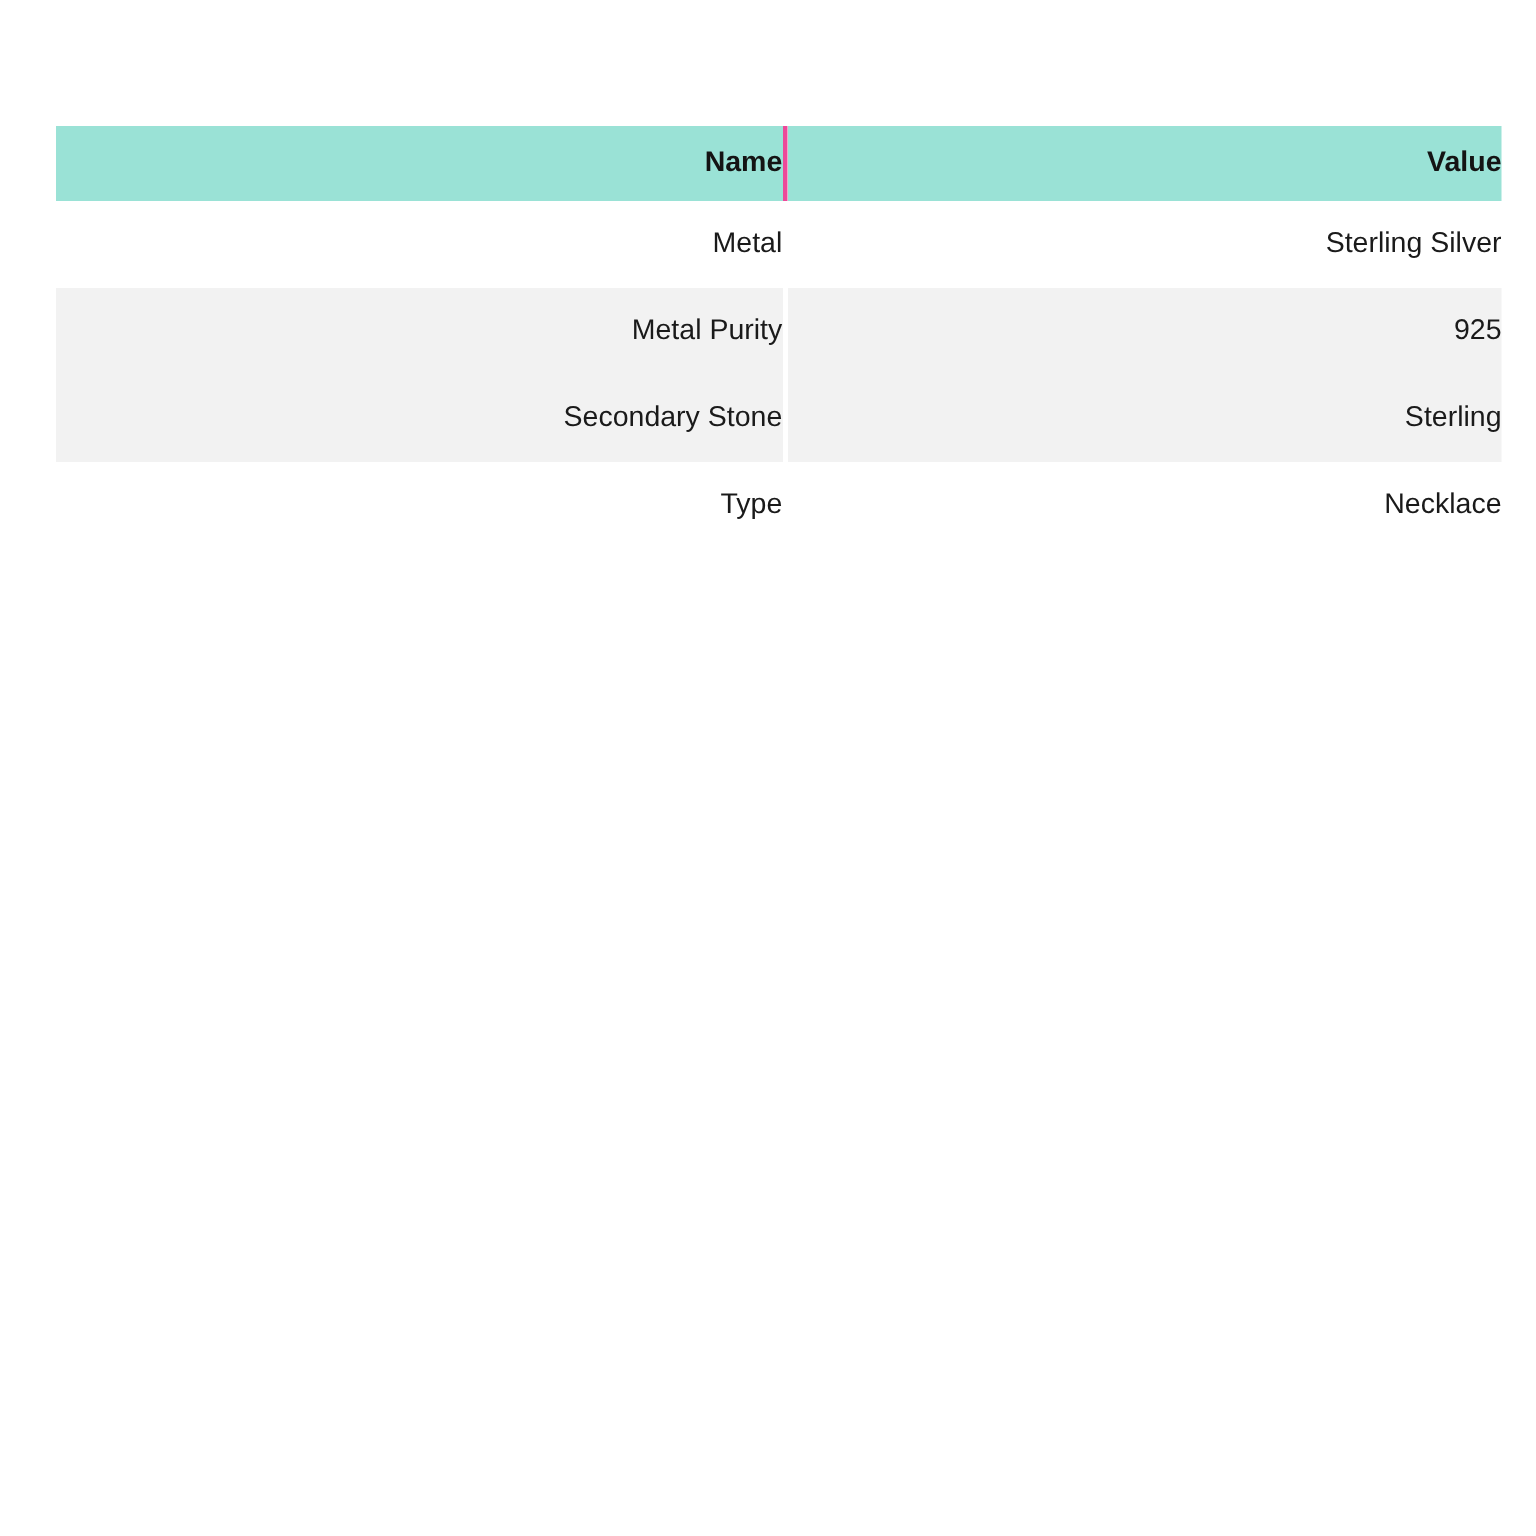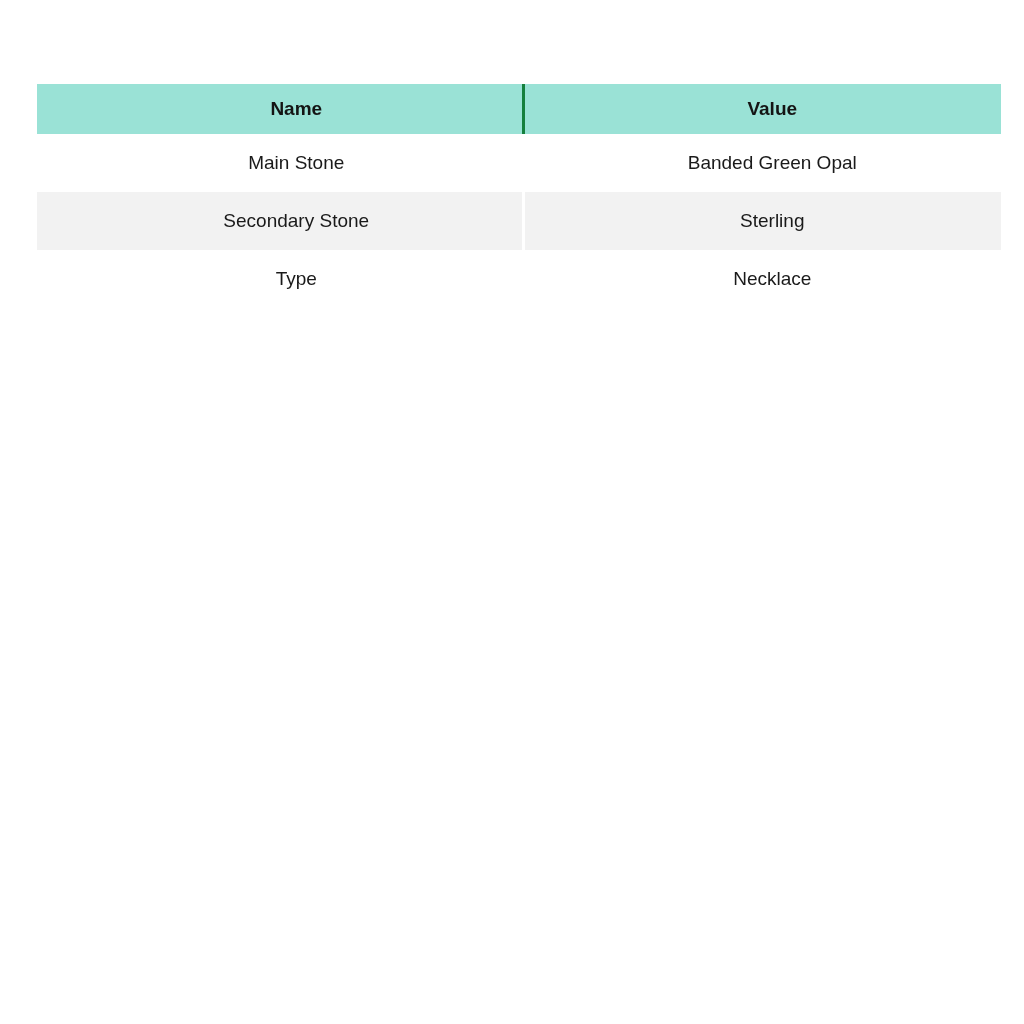--- a/index.html
+++ b/index.html
@@ -27,40 +27,40 @@
     top: 84px;
   }
   table.spec-table {
     border-collapse: collapse;
     table-layout: fixed;
     width: 964px;
   }
   table.spec-table th,
   table.spec-table td {
     margin: 12px;
-    text-align: center;
+    text-align: right;
     vertical-align: middle;
     white-space: nowrap;
     overflow: hidden;
   }
   
   col.c-name  { width: 486px; }
   col.c-value { width: 478px; }
 
   
   thead th {
     background: var(--header-bg);
     height: 50px;
     font-size: 19px;
     font-weight: 700;
     padding: 0 0 0 34px;
     color: #141414;
   }
   thead th.col-value {
-    border-left: 3px solid #15803d;
+    border-left: 3px solid #ec4899;
     padding-left: 19px;
   }
 
   
   tbody td {
     height: 58px;
     font-size: 19px;
     font-weight: 400;
     padding: 0 0 0 34px;
     background: #ffffff;
@@ -83,22 +83,26 @@
       <col class="c-value">
     </colgroup>
     <thead>
       <tr>
         <th class="col-name">Name</th>
         <th class="col-value">Value</th>
       </tr>
     </thead>
     <tbody>
         <tr>
-          <td class="col-name">Main Stone</td>
-          <td class="col-value">Banded Green Opal</td>
+          <td class="col-name">Metal</td>
+          <td class="col-value">Sterling Silver</td>
+        </tr>
+        <tr class="alt">
+          <td class="col-name">Metal Purity</td>
+          <td class="col-value">925</td>
         </tr>
         <tr class="alt">
           <td class="col-name">Secondary Stone</td>
           <td class="col-value">Sterling</td>
         </tr>
         <tr>
           <td class="col-name">Type</td>
           <td class="col-value">Necklace</td>
         </tr>
       </tbody>

